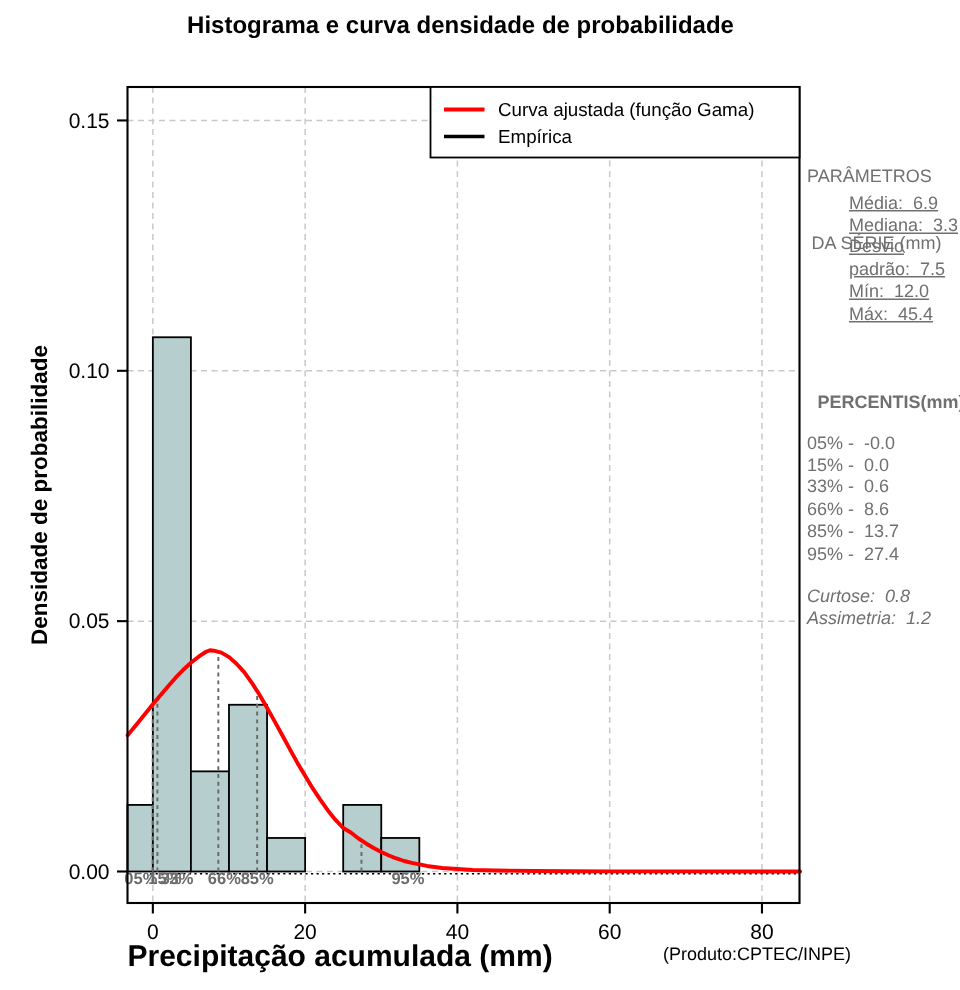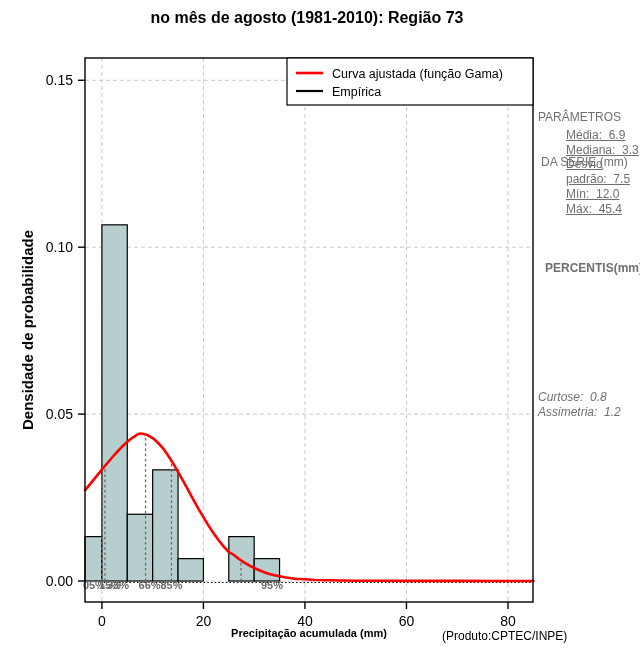--- a/index.html
+++ b/index.html
@@ -10,22 +10,22 @@
   .abs{position:absolute;}
   .chart-title{
     left:0;top:7px;width:614px;text-align:center;
     font-size:16px;font-weight:bold;line-height:21px;color:#000;
   }
   .y-axis-title{
     top:330px;left:27px;transform:translate(-50%,-50%) rotate(-90deg);
     white-space:nowrap;font-weight:bold;font-size:15px;color:#000;
   }
   .x-axis-title{
-    left:85px;top:627px;width:448px;text-align:center;
-    font-weight:bold;font-size:11px;color:#000;
+    left:85px;top:627px;width:448px;
+    font-weight:bold;font-size:20px;color:#000;
   }
   .source-note{left:442px;top:629px;font-size:12px;color:#000;white-space:nowrap;}
   .sidebar-text{font-size:12px;color:#707070;line-height:14.7px;white-space:pre;}
   .sb-params-title{left:538px;top:81px;}
   .sb-params-title .l2{padding-left:3px;}
   .sb-params{left:566px;top:128px;text-decoration:underline;}
   .sb-perc-title{left:545px;top:261px;font-weight:bold;}
   .sb-perc{left:538px;top:288px;}
   .sb-moments{left:538px;top:390px;font-style:italic;}
   svg text{font-family:"Liberation Sans", sans-serif;}
@@ -103,28 +103,29 @@
     <g>
       <rect x="287" y="58" width="246" height="47" fill="#ffffff" stroke="#000" stroke-width="1.2"></rect>
       <line x1="296" y1="73" x2="323" y2="73" stroke="#ff0000" stroke-width="2.6"></line>
       <line x1="296" y1="91" x2="323" y2="91" stroke="#000000" stroke-width="2.2"></line>
       <text x="332" y="77.5" font-size="12.5" fill="#000">Curva ajustada (função Gama)</text>
       <text x="332" y="95.5" font-size="12.5" fill="#000">Empírica</text>
     </g>
   </svg>
 
   <div class="abs chart-title">
-    <div>no mês de agosto (1981-2010): Região 73</div>
+    <div>Histograma e curva densidade de probabilidade</div>
   </div>
 
   <div class="abs y-axis-title">Densidade de probabilidade</div>
   <div class="abs x-axis-title">Precipitação acumulada (mm)</div>
   <div class="abs source-note">(Produto:CPTEC/INPE)</div>
 
   <div class="abs sidebar-text sb-params-title">
     <div>PARÂMETROS</div>
     <div class="l2">DA SÉRIE (mm)</div>
   </div>
   <div id="sb-params" class="abs sidebar-text sb-params"><div>Média:  6.9</div><div>Mediana:  3.3</div><div>Desvio</div><div>padrão:  7.5</div><div>Mín:  12.0</div><div>Máx:  45.4</div></div>
   <div class="abs sidebar-text sb-perc-title">PERCENTIS(mm)</div>
+  <div id="sb-perc" class="abs sidebar-text sb-perc"><div>05% -  -0.0</div><div>15% -  0.0</div><div>33% -  0.6</div><div>66% -  8.6</div><div>85% -  13.7</div><div>95% -  27.4</div></div>
   <div id="sb-moments" class="abs sidebar-text sb-moments"><div>Curtose:  0.8</div><div>Assimetria:  1.2</div></div>
 
 </div>
 
 </body></html>

